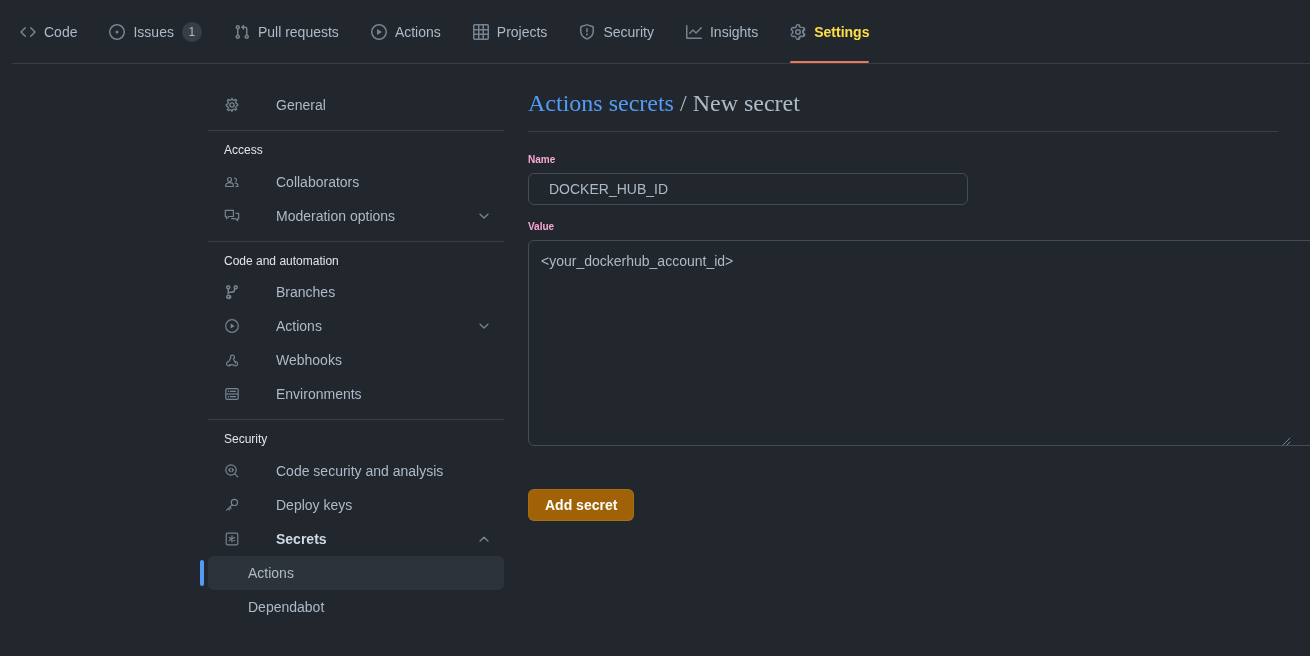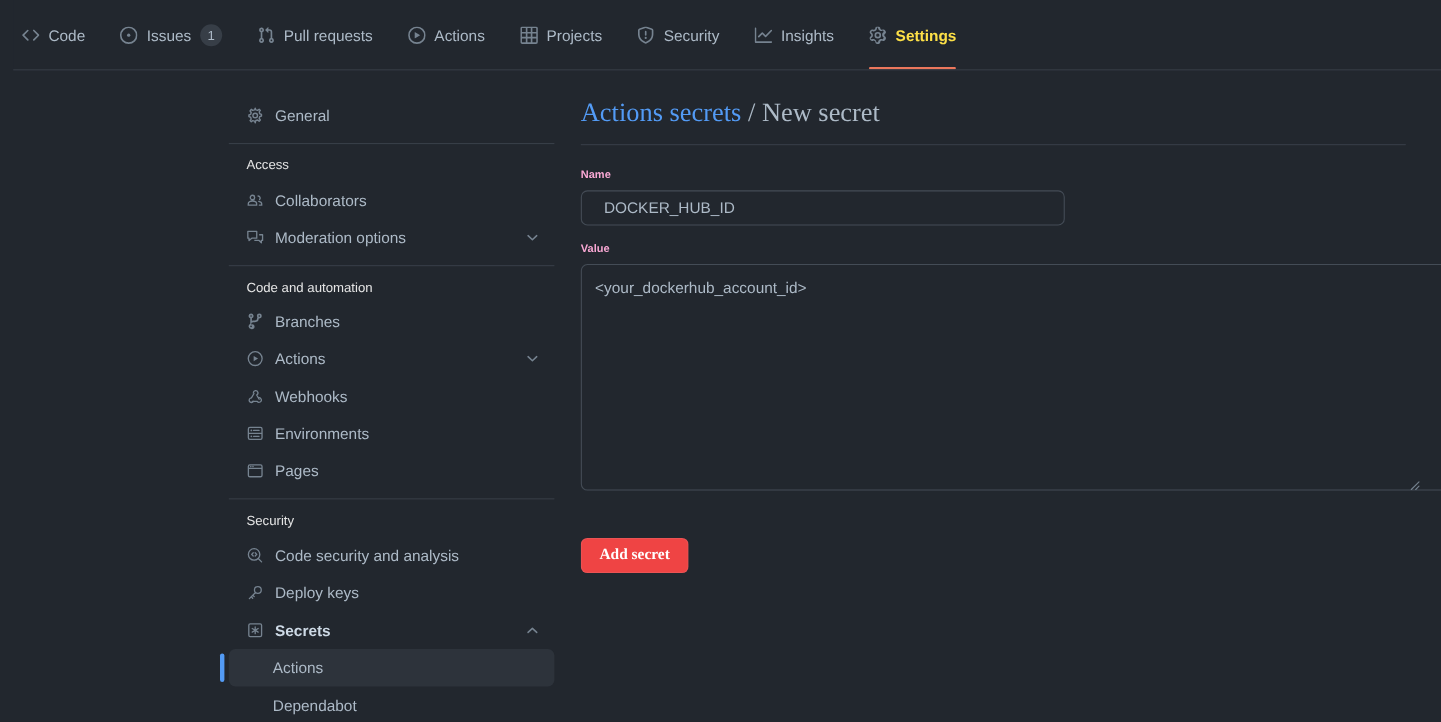--- a/index.html
+++ b/index.html
@@ -126,21 +126,21 @@
   }
   .side-item .side-icon {
     width: 16px; height: 16px;
     display: inline-flex;
     align-items: center;
     justify-content: center;
     color: #768390;
     flex: none;
   }
   .side-item .side-icon svg { display: block; }
-  .side-item .side-label { flex: 1; }
+  .side-item .side-label { flex: 1; margin-left: 26px; }
   .side-item .chevron {
     width: 16px; height: 16px;
     display: inline-flex;
     align-items: center;
     justify-content: center;
     color: #768390;
     flex: none;
   }
   .side-item.expanded .side-label { font-weight: bold; color: #cdd9e5; }
 
@@ -232,25 +232,25 @@
   .resize-grip {
     position: absolute;
     right: 3px;
     bottom: 3px;
     width: 14px;
     height: 14px;
     pointer-events: none;
   }
   .btn-primary {
     display: inline-block;
-    background: #ef4444;
+    background: #a16207;
     border: 1px solid rgba(205,217,229,0.1);
     border-radius: 6px;
     color: #ffffff;
-    font-family: Liberation Serif, serif;
+    font-family: Liberation Sans, sans-serif;
     font-weight: bold;
     font-size: 14px;
     padding: 7px 16px;
     cursor: pointer;
     margin-top: 24px;
   }
 </style>
 </head>
 <body>
 
@@ -426,30 +426,20 @@
               <rect x="1.8" y="2.6" width="12.4" height="10.8" rx="1.4"></rect>
               <path d="M1.8 8h12.4"></path>
               <circle cx="4.5" cy="5.3" r=".8" fill="currentColor" stroke="none"></circle>
               <circle cx="4.5" cy="10.7" r=".8" fill="currentColor" stroke="none"></circle>
               <path d="M6.5 5.3h5M6.5 10.7h5" stroke-linecap="round"></path>
             </svg>
         </span>
         <span class="side-label">Environments</span>
       </div>
 
-      <div class="side-item">
-        <span class="side-icon">
-          <svg width="16" height="16" viewBox="0 0 16 16" fill="none" stroke="currentColor" stroke-width="1.2">
-              <rect x="1.8" y="2.6" width="12.4" height="10.8" rx="1.4"></rect>
-              <path d="M1.8 5.8h12.4"></path>
-              <path d="M4 4.2h.01M6 4.2h.01" stroke-linecap="round" stroke-width="1.4"></path>
-            </svg>
-        </span>
-        <span class="side-label">Pages</span>
-      </div>
     </div>
 
     <div class="side-divider"></div>
 
     <div class="side-group">
       <div class="side-heading">Security</div>
 
       <div class="side-item">
         <span class="side-icon">
           <svg width="16" height="16" viewBox="0 0 16 16" fill="none" stroke="currentColor" stroke-width="1.2">

